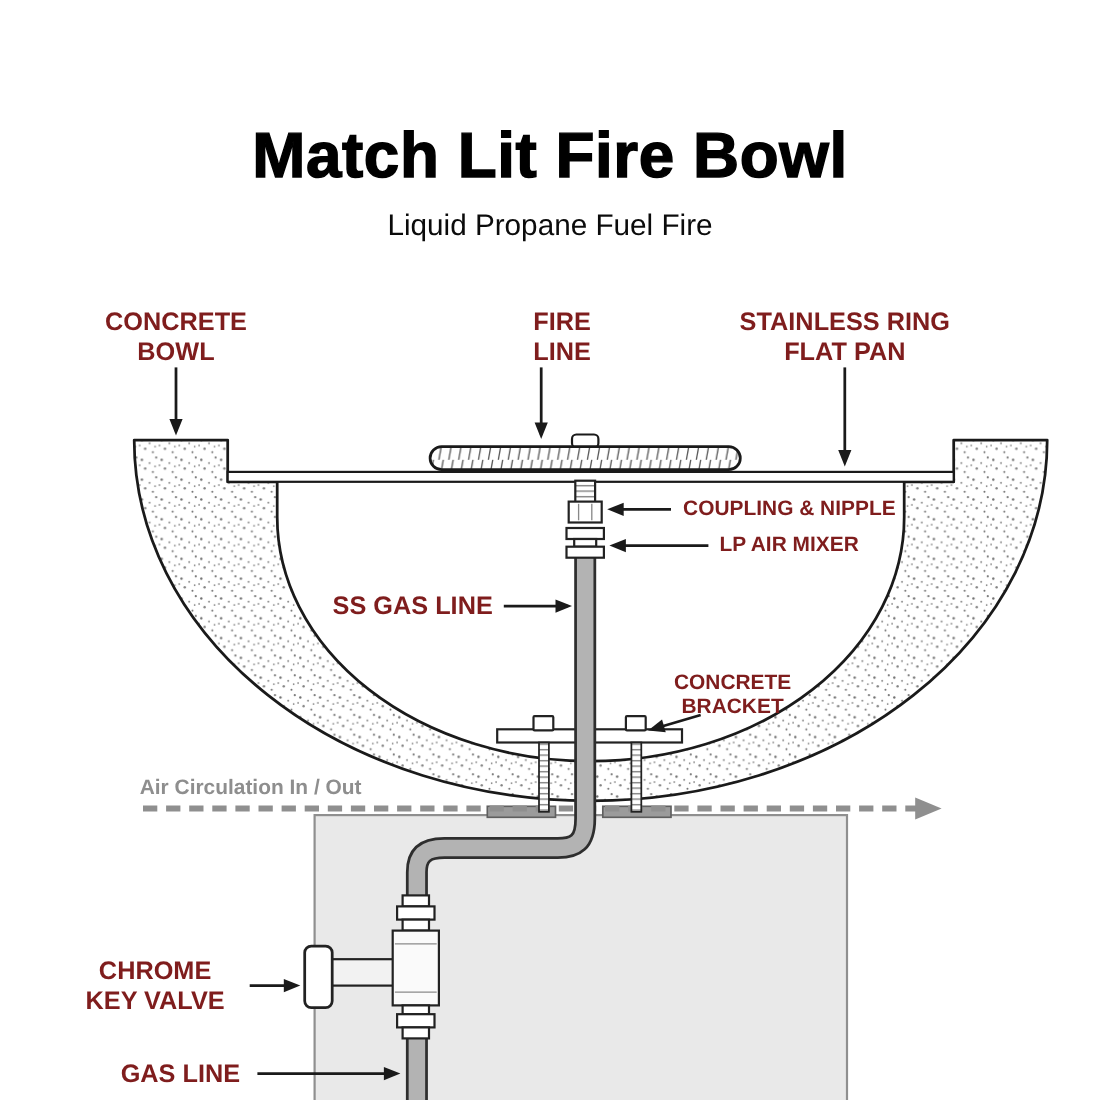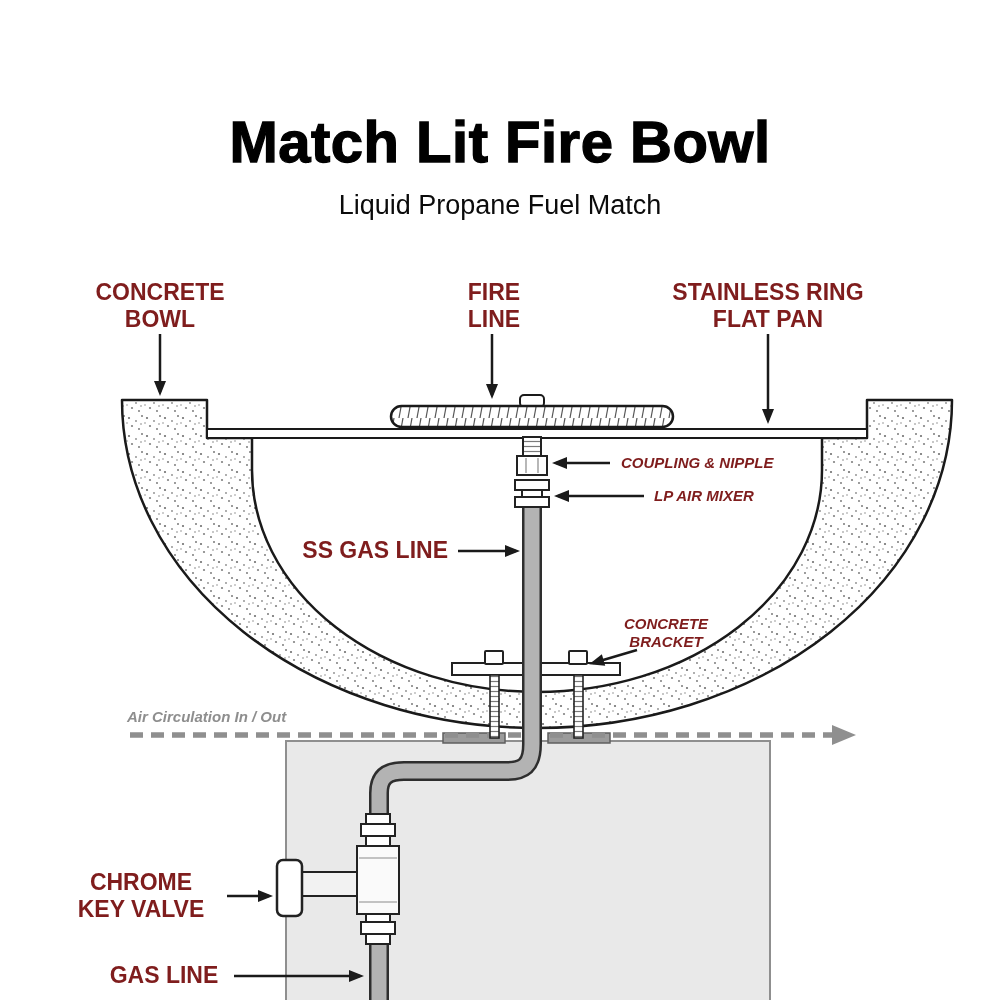--- a/index.html
+++ b/index.html
@@ -19,21 +19,21 @@
     font-size:27px; font-weight:400; color:#0b0b0b; white-space:nowrap;
   }
   .lbl {
     position:absolute; color:#7f1d1d; font-weight:bold;
     white-space:nowrap; line-height:1.18;
   }
   .lbl.center  { transform:translate(-50%,-50%); text-align:center; }
   .lbl.vcenter { transform:translateY(-50%); }
   .lbl.rightend{ transform:translate(-100%,-50%); }
   .big   { font-size:23px; }
-  .small { font-size:15px;font-style:italic; }
+  .small { font-size:19px; }
   .muted { color:#8e8e8e; }
 </style>
 </head>
 <body>
 
 <div class="page">
 
   <svg class="diagram" viewBox="0 0 1000 1000" xmlns="http://www.w3.org/2000/svg">
     <defs>
       <pattern id="stipple" width="18" height="18" patternUnits="userSpaceOnUse">
@@ -133,28 +133,28 @@
       <line x1="610" y1="463" x2="556" y2="463" marker-end="url(#arrow-black)"></line>
       <line x1="644" y1="496" x2="558" y2="496" marker-end="url(#arrow-black)"></line>
       <line x1="458" y1="551" x2="516" y2="551" marker-end="url(#arrow-black)"></line>
       <line x1="637" y1="650" x2="593" y2="663" marker-end="url(#arrow-black)"></line>
       <line x1="227" y1="896" x2="269" y2="896" marker-end="url(#arrow-black)"></line>
       <line x1="234" y1="976" x2="360" y2="976" marker-end="url(#arrow-black)"></line>
     </g>
   </svg>
 
   <div class="title">Match Lit Fire Bowl</div>
-  <div class="subtitle">Liquid Propane Fuel Match</div>
+  <div class="subtitle">Liquid Propane Fuel Fire</div>
 
   <div class="lbl big center" style="left:160px; top:306px">
     <div>CONCRETE</div>
     <div>BOWL</div>
   </div>
 
-  <div class="lbl big center" style="left:494px; top:306px">
+  <div class="lbl big center" style="left:511px; top:306px">
     <div>FIRE</div>
     <div>LINE</div>
   </div>
 
   <div class="lbl big center" style="left:768px; top:306px">
     <div>STAINLESS RING</div>
     <div>FLAT PAN</div>
   </div>
 
   <div class="lbl small vcenter" style="left:621px; top:463px">COUPLING &amp; NIPPLE</div>

